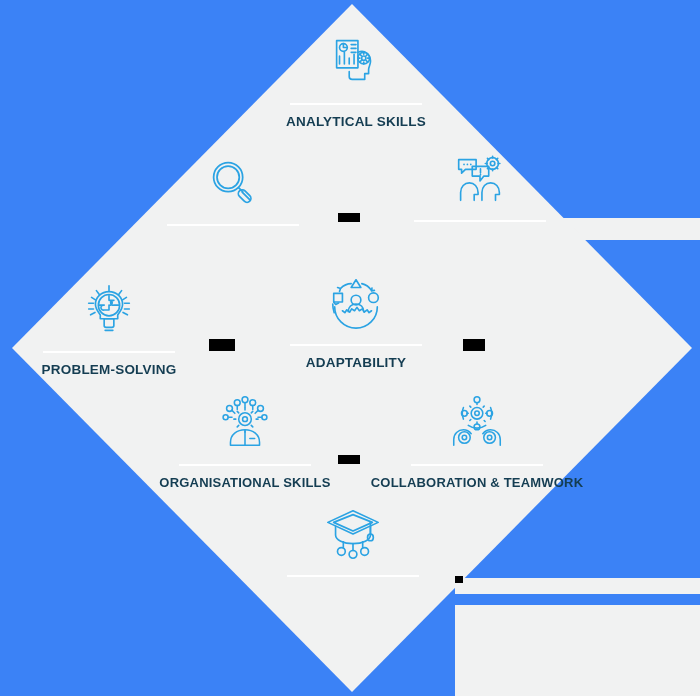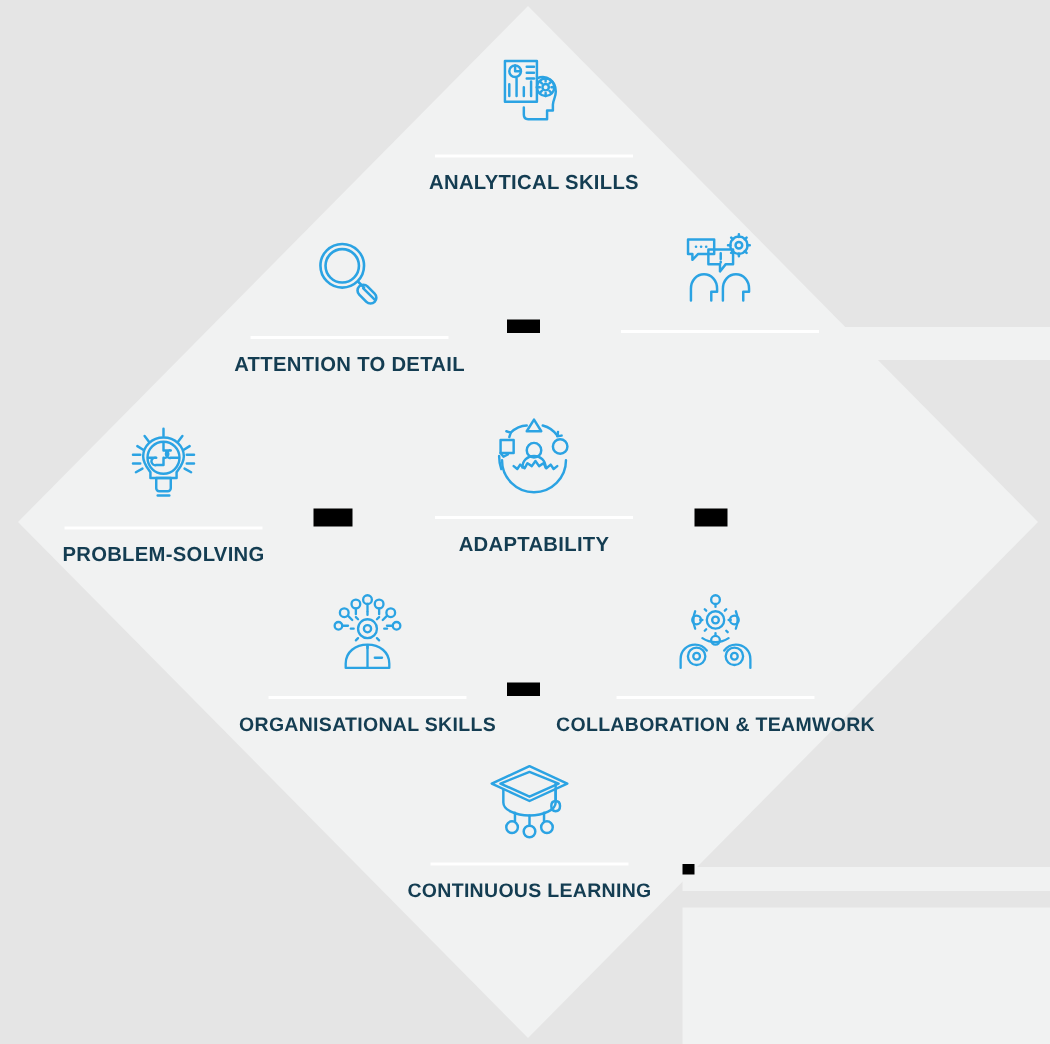--- a/index.html
+++ b/index.html
@@ -9,21 +9,21 @@
     height: 696px;
     background: #000000;
     font-family: "Liberation Sans", sans-serif;
     overflow: hidden;
   }
 
   #stage {
     position: relative;
     width: 700px;
     height: 696px;
-    background: #e5e5e5;
+    background: #3b82f6;
   }
 
   
   .ghost {
     position: absolute;
     background: #f1f2f2;
   }
   #ghost-right-bar   { left: 560px; top: 218px; width: 140px; height: 22px; }
   #ghost-bottom-bar  { left: 455px; top: 578px; width: 245px; height: 16px; }
   #ghost-bottom-pane { left: 455px; top: 605px; width: 245px; height: 91px; }
@@ -137,21 +137,20 @@
     <span class="icon">
       <svg viewBox="0 0 64 64" fill="none" stroke="#2ba3e3" stroke-width="1.8" stroke-linecap="round" stroke-linejoin="round">
         <circle cx="27" cy="26" r="15"></circle>
         <circle cx="27" cy="26" r="11.5"></circle>
         <path d="M38 37l4 4"></path>
         <rect x="40" y="38" width="8" height="15" rx="4" transform="rotate(-45 44 45.5)"></rect>
         <path d="M41.5 41.5l8 8"></path>
       </svg>
     </span>
     <span class="rule"></span>
-    <span class="label">ATTENTION TO DETAIL</span>
   </div>
 
   <div class="node" id="node-communication">
     <span class="icon">
       <svg viewBox="0 0 64 64" fill="none" stroke="#2ba3e3" stroke-width="1.7" stroke-linecap="round" stroke-linejoin="round">
         <path d="M10 12h18v10H17l-4 4v-4h-3z"></path>
         <circle cx="15.5" cy="17" r=".9" fill="#2ba3e3" stroke="none"></circle>
         <circle cx="19" cy="17" r=".9" fill="#2ba3e3" stroke="none"></circle>
         <circle cx="22.5" cy="17" r=".9" fill="#2ba3e3" stroke="none"></circle>
         <path d="M24 19h17v10h-5l-4 5v-5h-8z"></path>
@@ -262,16 +261,15 @@
         <path d="M14 24v9c0 5 8 9 18 9s18-4 18-9v-9"></path>
         <path d="M50 20v12"></path>
         <path d="M50 32c-2 0-3 1.5-3 3.5s1 3.5 3 3.5 3-1.5 3-3.5-1-3.5-3-3.5z"></path>
         <path d="M32 42v7M22 40v6M42 40v6"></path>
         <circle cx="32" cy="53" r="4"></circle>
         <circle cx="20" cy="50" r="4"></circle>
         <circle cx="44" cy="50" r="4"></circle>
       </svg>
     </span>
     <span class="rule"></span>
-    <span class="label wide">CONTINUOUS LEARNING</span>
   </div>
 
 </div>
 
 </body></html>

